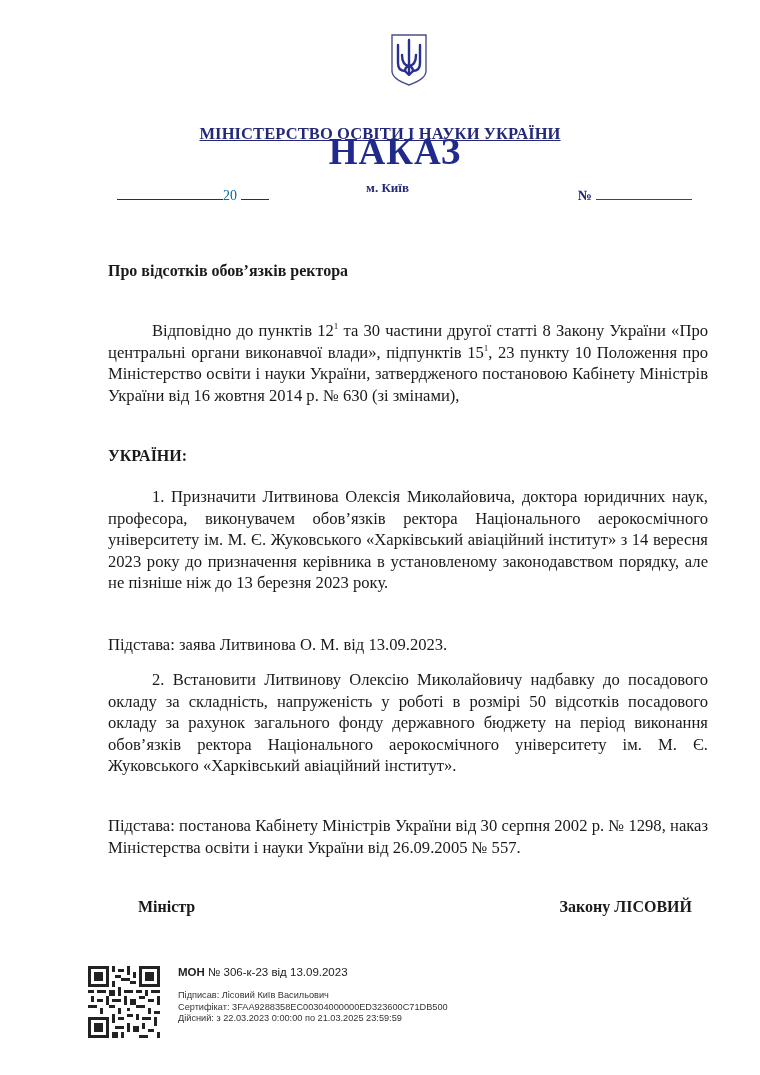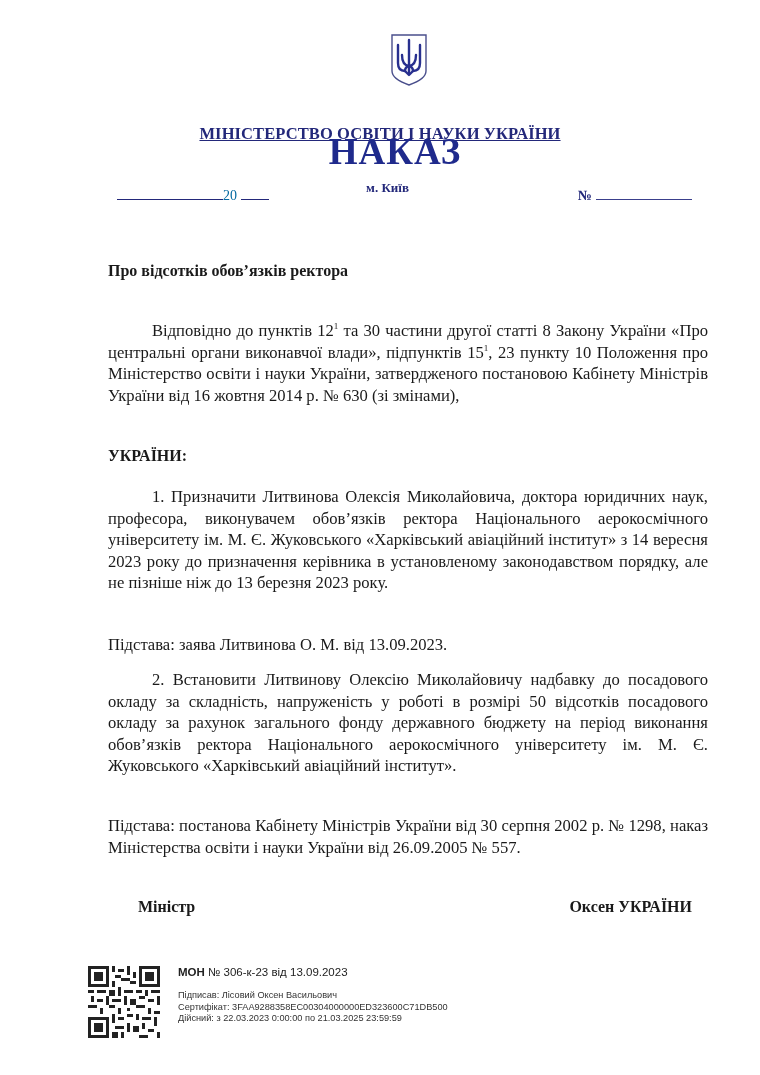--- a/index.html
+++ b/index.html
@@ -68,21 +68,21 @@
 <div class="para indent preamble"><span>Відповідно до пунктів 12</span><sup>1</sup><span> та 30 частини другої статті 8 Закону України «Про центральні органи виконавчої влади», підпунктів 15</span><sup>1</sup><span>, 23 пункту 10 Положення про Міністерство освіти і науки України, затвердженого постановою Кабінету Міністрів України від 16 жовтня 2014 р. № 630 (зі змінами),</span></div>
 
 <div class="abs order-word">УКРАЇНИ:</div>
 
 <div class="para indent item1">1. Призначити Литвинова Олексія Миколайовича, доктора юридичних наук, професора, виконувачем обов’язків ректора Національного аерокосмічного університету ім. М. Є. Жуковського «Харківський авіаційний інститут» з 14 вересня 2023 року до призначення керівника в установленому законодавством порядку, але не пізніше ніж до 13 березня 2023 року.</div>
 <div class="para basis1">Підстава: заява Литвинова О. М. від 13.09.2023.</div>
 <div class="para indent item2">2. Встановити Литвинову Олексію Миколайовичу надбавку до посадового окладу за складність, напруженість у роботі в розмірі 50 відсотків посадового окладу за рахунок загального фонду державного бюджету на період виконання обов’язків ректора Національного аерокосмічного університету ім. М. Є. Жуковського «Харківський авіаційний інститут».</div>
 <div class="para basis2">Підстава: постанова Кабінету Міністрів України від 30 серпня 2002 р. № 1298, наказ Міністерства освіти і науки України від 26.09.2005 № 557.</div>
 
 <div class="abs sig-title">Міністр</div>
-<div class="abs sig-name">Оксен УКРАЇНИ</div>
+<div class="abs sig-name">Закону ЛІСОВИЙ</div>
 
 <div class="abs qr">
   <svg width="72" height="72" viewBox="0 0 24 24" shape-rendering="crispEdges">
     <rect width="24" height="24" fill="#fff"></rect>
     <g fill="#222">
       <rect x="0" y="0" width="7" height="7"></rect>
         <rect x="1" y="1" width="5" height="5" fill="#fff"></rect>
         <rect x="2" y="2" width="3" height="3"></rect>
       <rect x="17" y="0" width="7" height="7"></rect>
         <rect x="18" y="1" width="5" height="5" fill="#fff"></rect>
@@ -136,16 +136,16 @@
         <rect x="20" y="21" width="2" height="1"></rect>
         <rect x="8" y="22" width="2" height="2"></rect>
       <rect x="11" y="22" width="1" height="2"></rect>
         <rect x="17" y="23" width="3" height="1"></rect>
         <rect x="23" y="22" width="1" height="2"></rect>
     </g>
   </svg>
 </div>
 <div class="abs stamp">
   <div class="reg"><b>МОН</b><span> № 306-к-23 від 13.09.2023</span></div>
-  <div class="line">Підписав: Лісовий Оксен Васильович</div>
+  <div class="line">Підписав: Лісовий Київ Васильович</div>
   <div class="line">Сертифікат: 3FAA9288358EC00304000000ED323600C71DB500</div>
   <div class="line">Дійсний: з 22.03.2023 0:00:00 по 21.03.2025 23:59:59</div>
 </div>
 
 </body></html>

